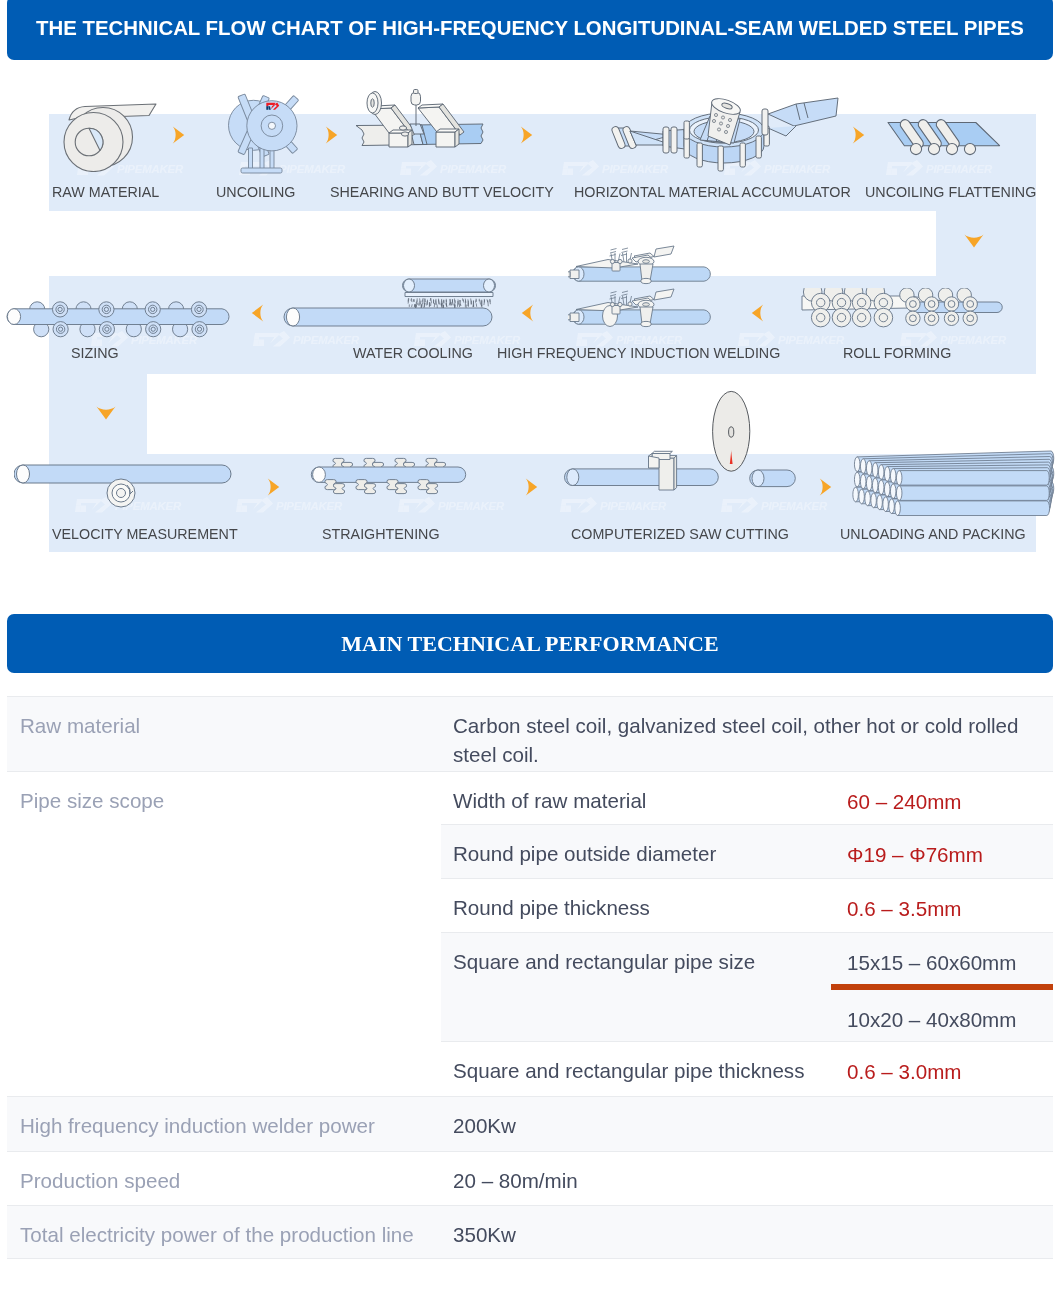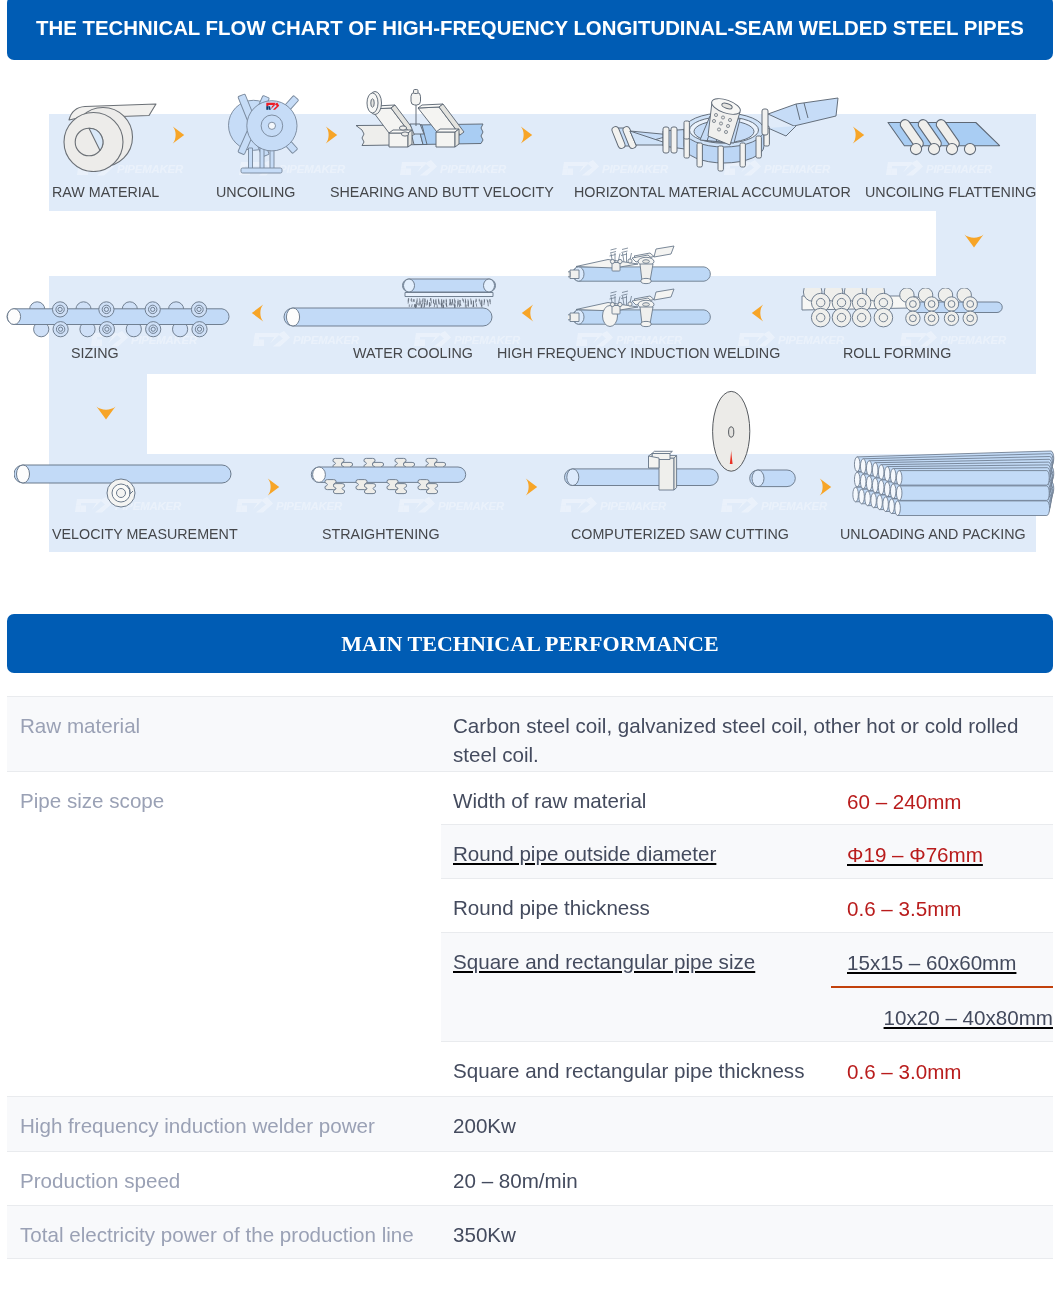--- a/index.html
+++ b/index.html
@@ -25,27 +25,27 @@
   .wm{position:absolute;pointer-events:none;}
   .wmlayer{position:absolute;left:0;top:0;width:1060px;height:600px;overflow:hidden;}
 
   #spec{position:absolute;left:7px;top:696px;width:1046px;}
   .trow{position:relative;display:flex;box-sizing:border-box;}
   .cp{width:434px;flex:0 0 434px;padding:17px 0 0 13px;box-sizing:border-box;color:#9aa1b5;font-size:20.6px;
       border-top:1px solid #e9ebee;}
   .rightcol{flex:1;display:flex;flex-direction:column;}
   .subrow{display:flex;border-top:1px solid #e9ebee;box-sizing:border-box;}
   .trow.alt .cp,.trow.alt .subrow{background:#f8f9fb;}
-  .subrow.alt2{background:#f8f9fb;text-decoration:underline;}
+  .subrow.alt2{background:#f8f9fb;}
   .cd{width:390px;flex:0 0 390px;padding:14px 10px 0 12px;box-sizing:border-box;color:#444b5e;font-size:20.6px;line-height:1.42;}
   .cd.wide{width:612px;flex:0 0 612px;}
   .cv{flex:1;padding:18px 0 0 16px;box-sizing:border-box;color:#b91c1c;font-size:20.6px;}
   .cvsplit{flex:1;display:flex;flex-direction:column;}
   .cv2{flex:1;padding:18px 0 0 16px;box-sizing:border-box;color:#444b5e;font-size:20.6px;}
-  .cv2.topline{border-top:2px solid #c2410c;text-align:right;}
+  .cv2.topline{border-top:6px solid #c2410c;}
   #spec-bottom{position:absolute;left:7px;width:1046px;height:1px;background:#e9ebee;}
 </style>
 </head>
 <body>
 
 <div class="page">
   <div class="banner" id="banner-flow">THE TECHNICAL FLOW CHART OF HIGH-FREQUENCY LONGITUDINAL-SEAM WELDED STEEL PIPES</div>
   <div class="band" id="band-r1"></div>
   <div class="band" id="band-r1d"></div>
   <div class="band" id="band-r2"></div>

